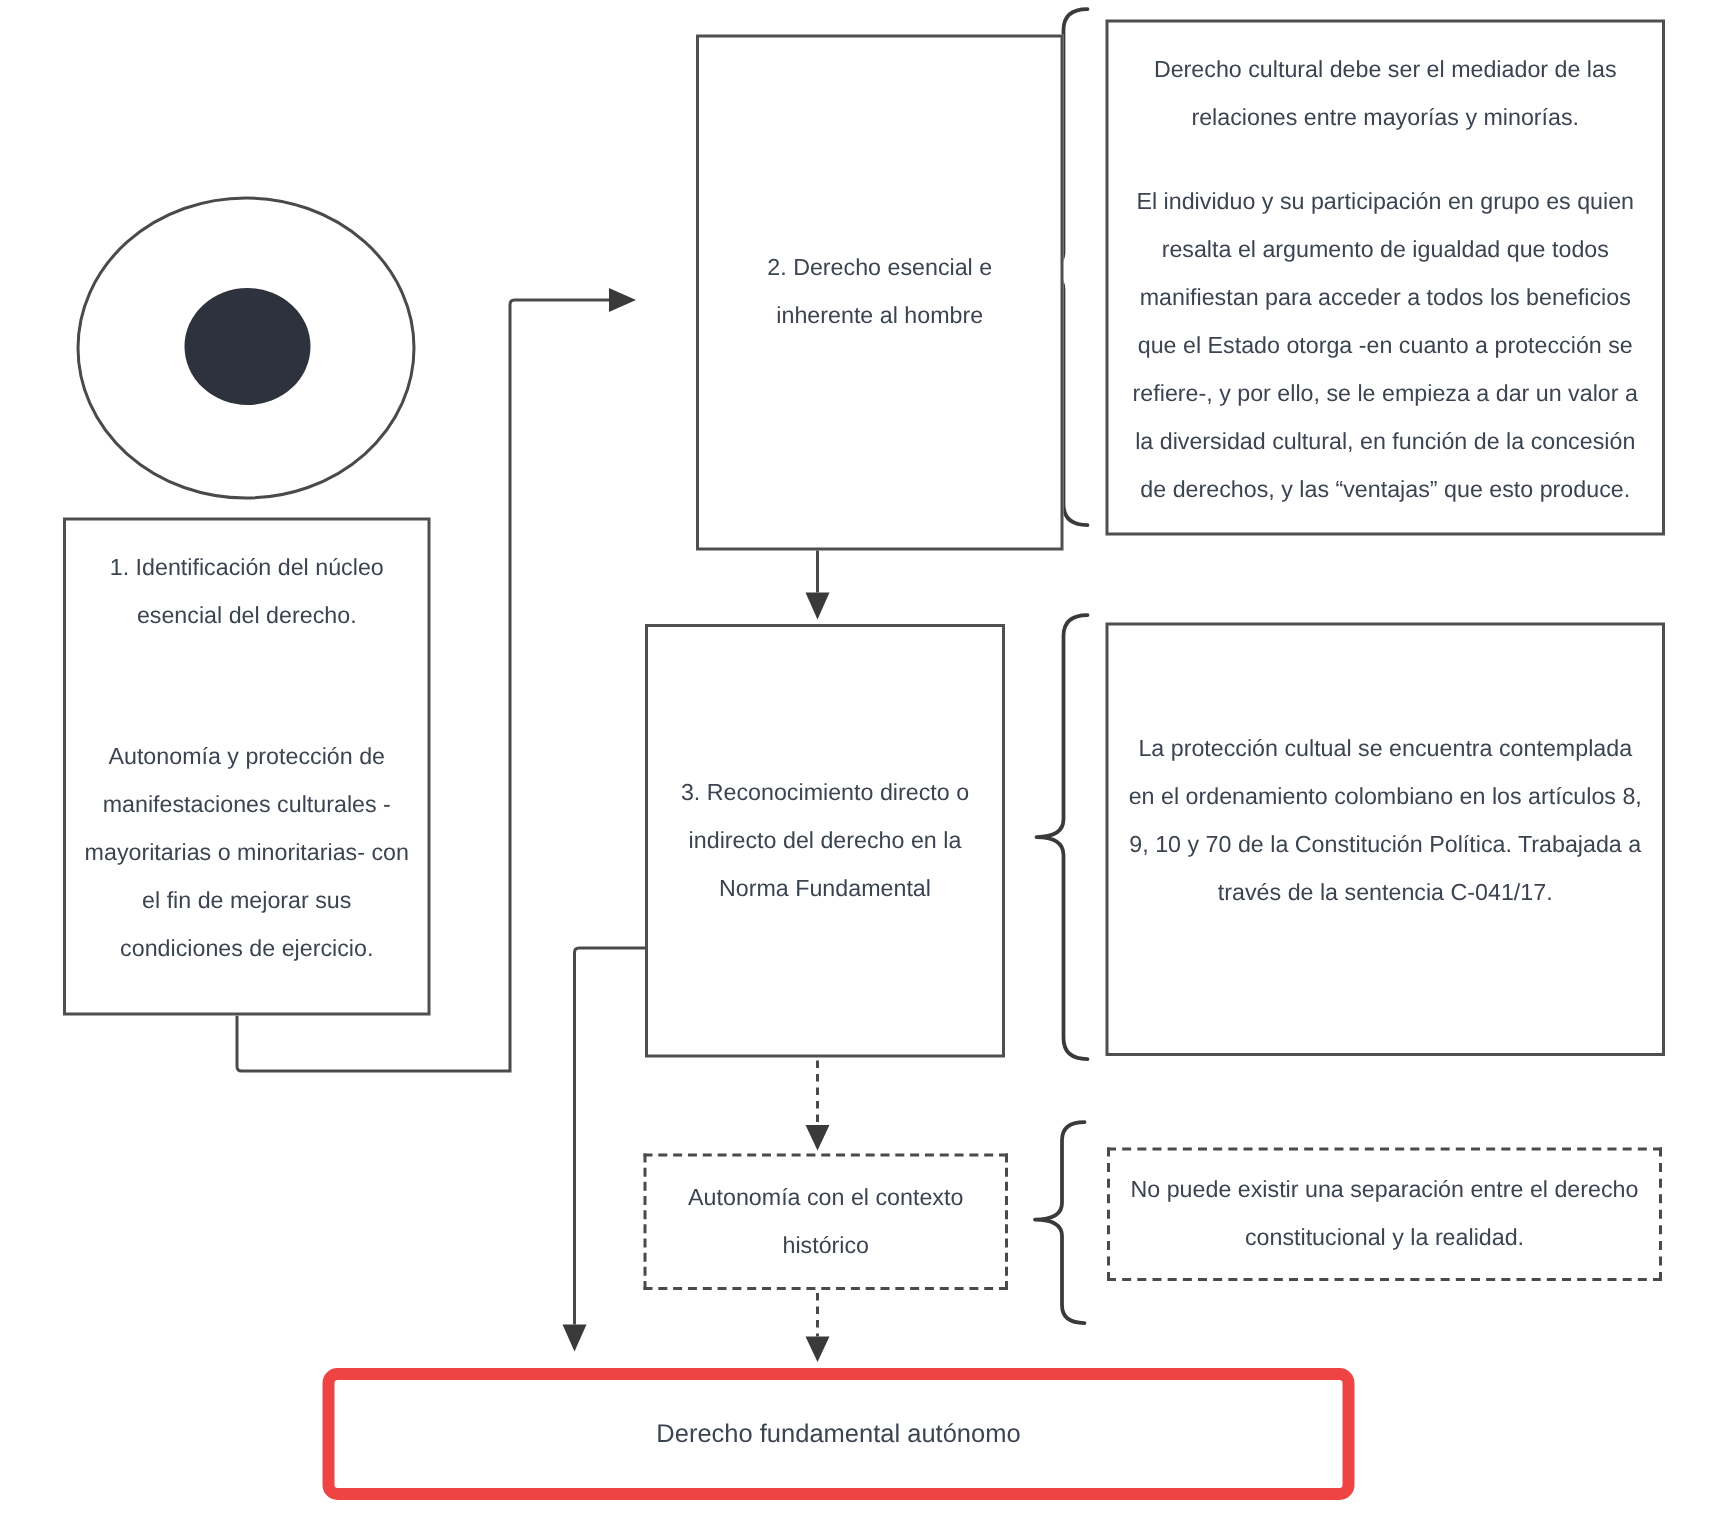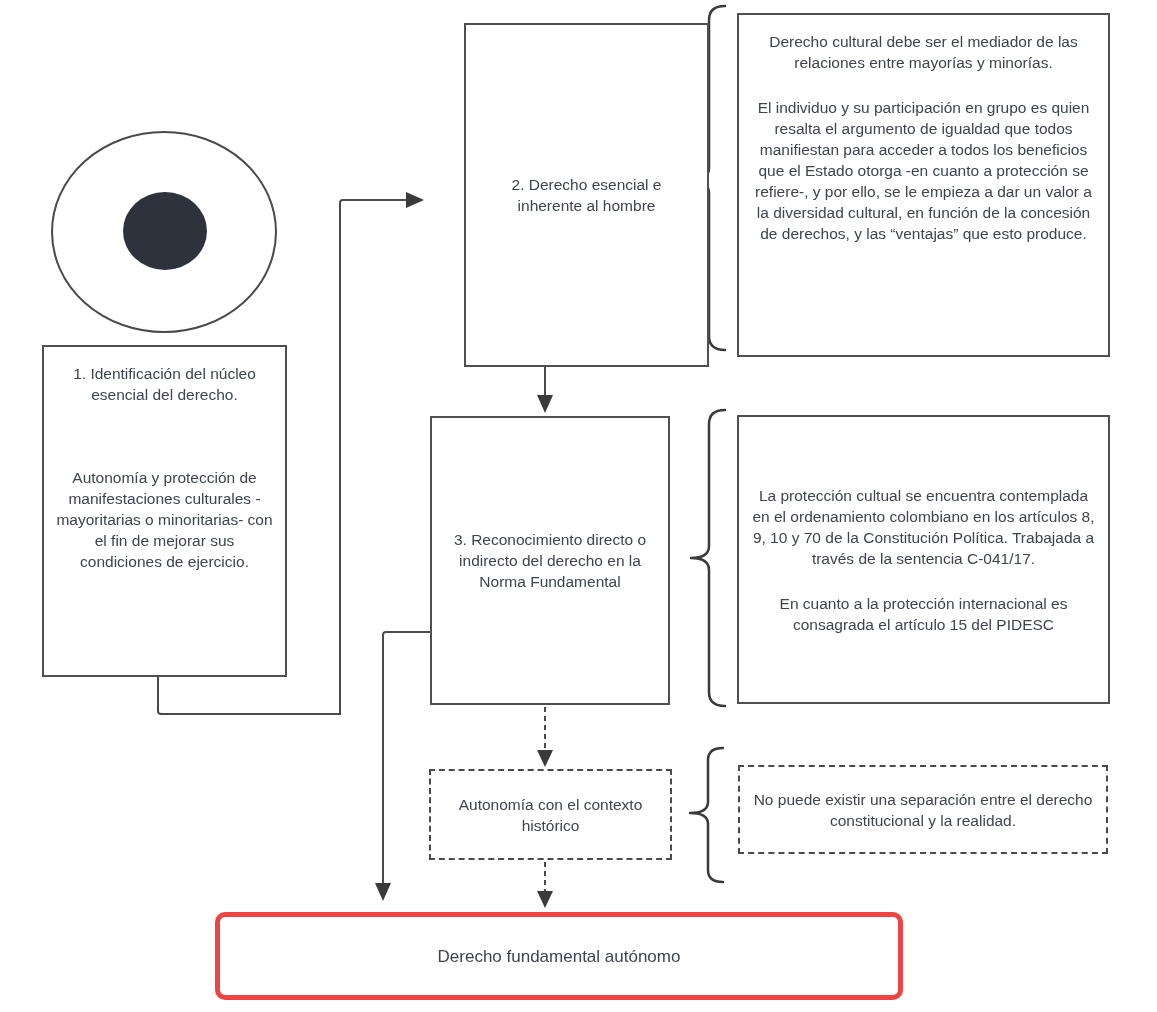--- a/index.html
+++ b/index.html
@@ -13,39 +13,39 @@
   }
   #connector-layer{position:absolute;left:0;top:0;z-index:1;}
   .box{
     position:absolute;
     box-sizing:border-box;
     background:#ffffff;
     border:2px solid #4f4f4f;
     z-index:2;
     text-align:center;
     font-size:15.5px;
-    line-height:21px;
+    line-height:32px;
     color:#3d4451;
   }
   .box p{margin:0;}
   .v-center{display:flex;flex-direction:column;align-items:center;justify-content:center;}
   .dashed{border:2px dashed #4a4a4a;}
   #box1{left:42px;top:345px;width:245px;height:332px;padding:16px 12px;}
   #box1 .p1{margin-bottom:62px;}
   #box2{left:448px;top:23px;width:245px;height:344px;padding:0 18px;margin-left:16px;}
   #box3{left:430px;top:416px;width:240px;height:289px;padding:0 14px;align-items:flex-end;}
   #note-top{left:737px;top:13px;width:373px;height:344px;padding:16px 12px;}
   #note-top .p1{margin-bottom:24px;}
   #note-middle{left:737px;top:415px;width:373px;height:289px;padding:0 12px;}
   #note-middle .p1{margin-bottom:24px;}
   #context-box{left:429px;top:769px;width:243px;height:91px;padding:0 10px;}
   #note-bottom{left:738px;top:765px;width:370px;height:89px;padding:0 12px;justify-content:center;}
   #final-box{
     left:215px;top:912px;width:688px;height:88px;
-    border:5px solid #ef4444;border-radius:10px;
+    border:8px solid #ef4444;border-radius:10px;
     font-size:17px;
   }
 </style>
 </head>
 <body>
 
 <div id="stage">
 
   <svg id="connector-layer" width="1157" height="1012" viewBox="0 0 1157 1012">
 
@@ -87,21 +87,20 @@
     <p>3. Reconocimiento directo o indirecto del derecho en la Norma Fundamental</p>
   </div>
 
   <div id="note-top" class="box">
     <p class="p1">Derecho cultural debe ser el mediador de las relaciones entre mayorías y minorías.</p>
     <p class="p2">El individuo y su participación en grupo es quien resalta el argumento de igualdad que todos manifiestan para acceder a todos los beneficios que el Estado otorga -en cuanto a protección se refiere-, y por ello, se le empieza a dar un valor a la diversidad cultural, en función de la concesión de derechos, y las “ventajas” que esto produce.</p>
   </div>
 
   <div id="note-middle" class="box v-center">
     <p class="p1">La protección cultual se encuentra contemplada en el ordenamiento colombiano en los artículos 8, 9, 10 y 70 de la Constitución Política. Trabajada a través de la sentencia C-041/17.</p>
-    <p class="p2">En cuanto a la protección internacional es consagrada el artículo 15 del PIDESC</p>
   </div>
 
   <div id="context-box" class="box dashed v-center">
     <p>Autonomía con el contexto histórico</p>
   </div>
 
   <div id="note-bottom" class="box dashed v-center">
     <p>No puede existir una separación entre el derecho constitucional y la realidad.</p>
   </div>
 

